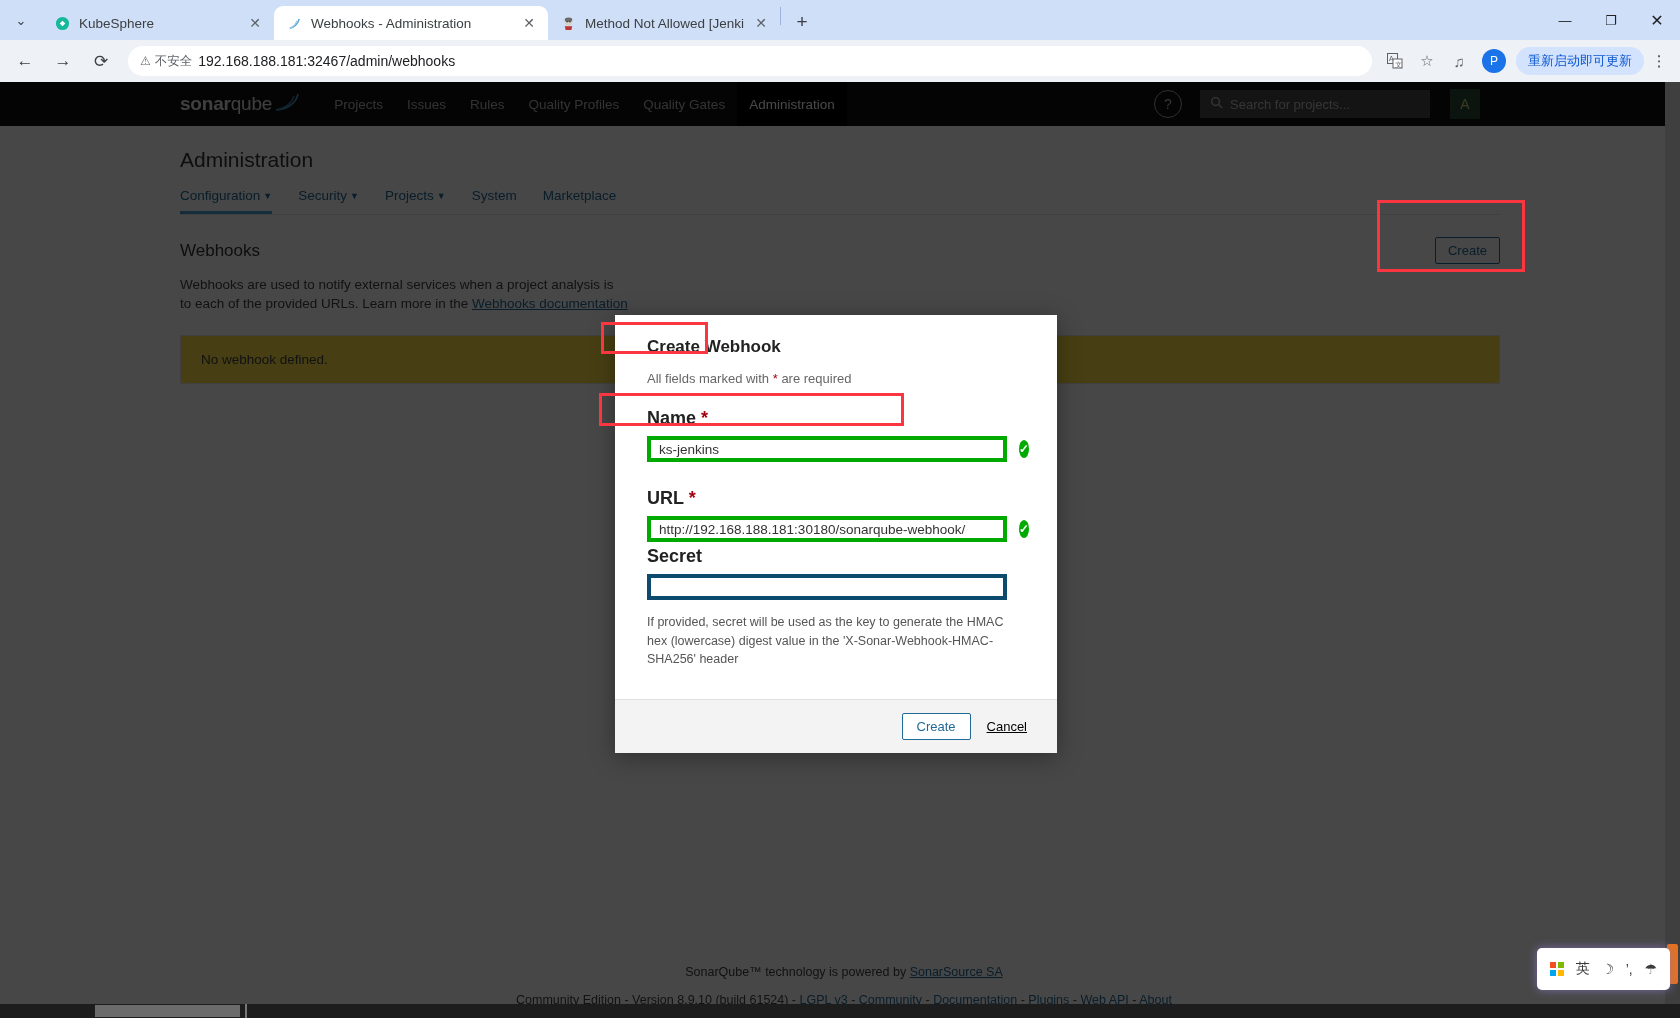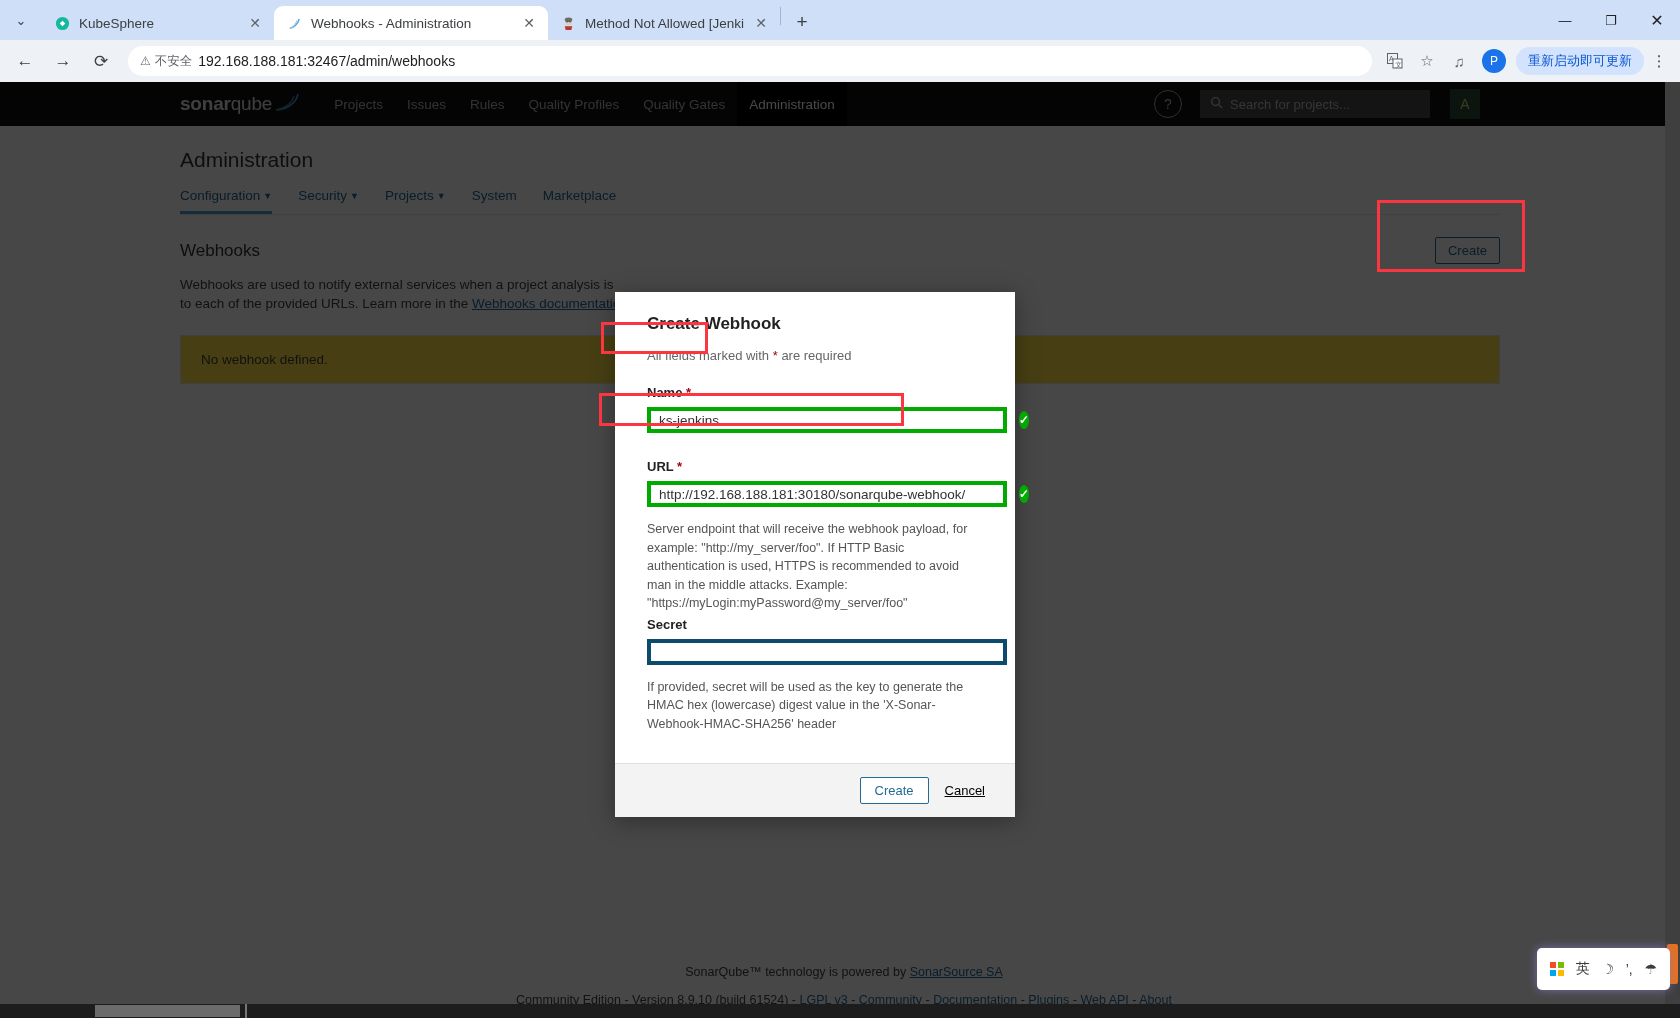--- a/index.html
+++ b/index.html
@@ -134,29 +134,29 @@
     font-size:12.5px; color:#404040; line-height:1.5;
   }
   .sq-footer a { color:#236a97; text-decoration:underline; }
   .sq-footer .l2 { margin-top: 10px; }
 
   
   .overlay {
     position:absolute; inset:0; background: rgba(0,0,0,0.72);
   }
   .modal {
-    position:absolute; left:615px; top:210px; width:400px;
+    position:absolute; left:615px; top:233px; width:442px;
     background:#fff; box-shadow: 0 4px 22px rgba(0,0,0,0.35);
   }
   .modal-head { padding: 22px 32px 0 32px; }
   .modal-head h3 { margin:0; font-size:17px; font-weight:700; color:#222; }
   .modal-body { padding: 14px 32px 26px 32px; }
   .req-note { font-size:13px; color:#666; margin:0 0 22px 0; }
   .req-star { color:#a4030f; }
-  .fld-label { font-size:13px; font-weight:700; color:#222; margin-bottom:7px; }
+  .fld-label { font-size:18px; font-weight:700; color:#222; margin-bottom:7px; }
   .fld-row { display:flex; align-items:center; gap:12px; }
   .txt {
     flex: 0 0 360px; height: 26px; border:4px solid #0c4a6e; padding: 0 8px;
     font-size:13.5px; color:#333; font-family:"Liberation Sans", sans-serif;
     background:#fff; outline:none;
   }
   .txt.valid { border-color:#00aa00; }
   .ok-badge {
     width: 18px; height:18px; border-radius:50%; background:#00aa00; color:#fff;
     display:flex; align-items:center; justify-content:center; font-size:12px; font-weight:700;
@@ -369,21 +369,20 @@
               <span class="ok-badge">✓</span>
             </div>
           </div>
 
           <div class="fld-group" style="margin-top:26px;">
             <div class="fld-label"><span>URL</span> <span class="req-star">*</span></div>
             <div class="fld-row">
               <input class="txt valid" type="text" value="http://192.168.188.181:30180/sonarqube-webhook/" style="">
               <span class="ok-badge">✓</span>
             </div>
-            <p class="help-text">Server endpoint that will receive the webhook payload, for example: "http://my_server/foo". If HTTP Basic authentication is used, HTTPS is recommended to avoid man in the middle attacks. Example: "https://myLogin:myPassword@my_server/foo"</p>
           </div>
 
           <div class="fld-group" style="">
             <div class="fld-label">Secret</div>
             <div class="fld-row">
               <input class="txt" type="text" value="" style="">
             </div>
             <p class="help-text">If provided, secret will be used as the key to generate the HMAC hex (lowercase) digest value in the 'X-Sonar-Webhook-HMAC-SHA256' header</p>
           </div>
         </div>

